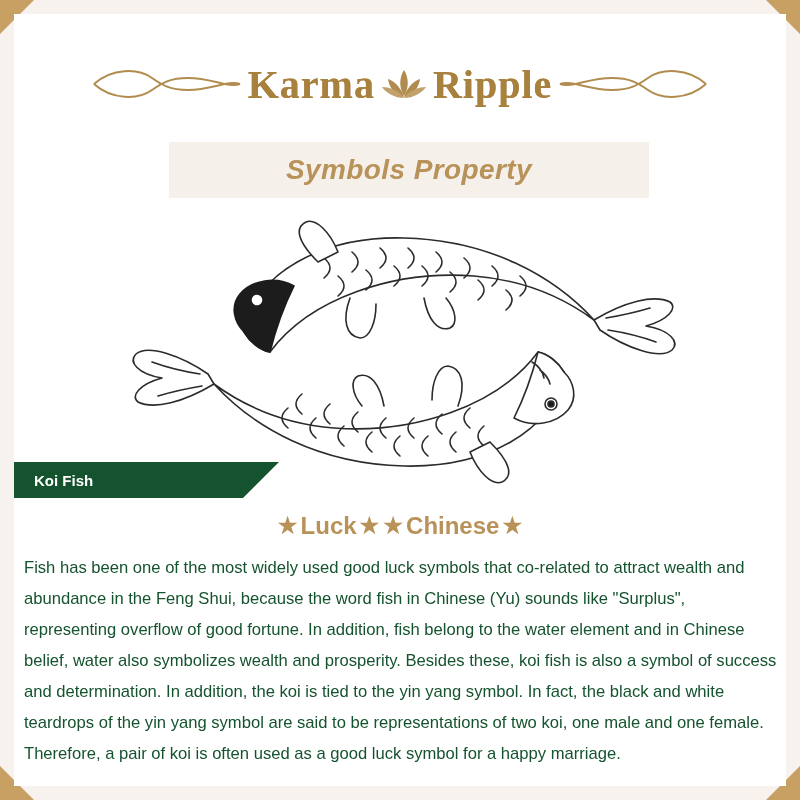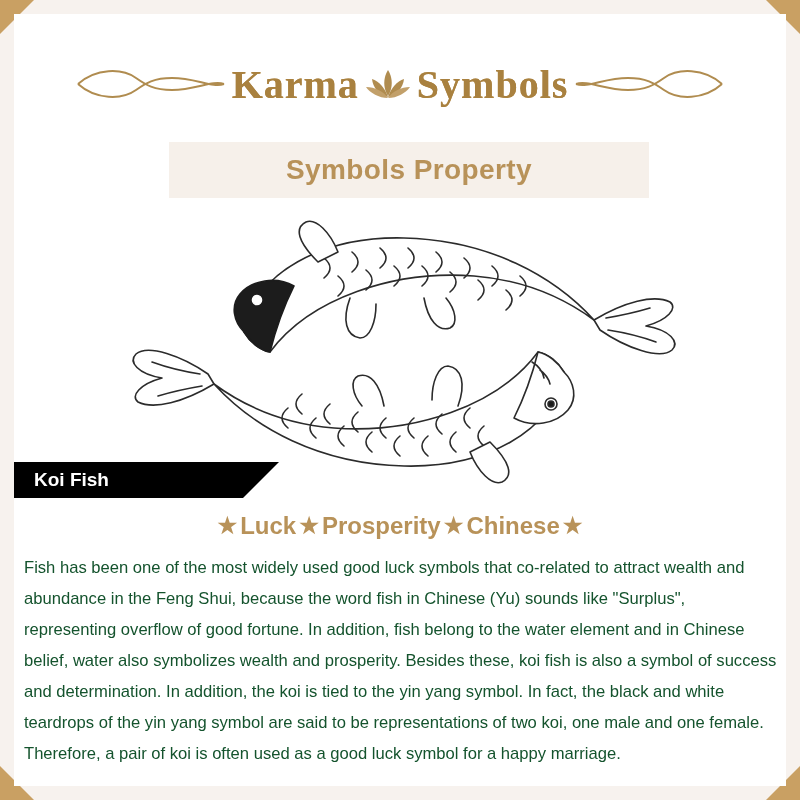--- a/index.html
+++ b/index.html
@@ -101,20 +101,21 @@
   .title-bar {
     position: absolute;
     top: 128px;
     left: 155px;
     width: 480px;
     height: 56px;
     background: #f6f0ea;
     display: flex;
     align-items: center;
     justify-content: center;
+    font-style: italic;
   }
   .title-text {
     font-size: 28px;
     font-weight: bold;
     color: #b89259;
     letter-spacing: 0.4px;
   }
 
   
   .art {
@@ -126,27 +127,27 @@
   }
   .art svg { display:block; width:100%; height:100%; }
 
   
   .ribbon {
     position: absolute;
     top: 448px;
     left: 0;
     height: 36px;
     width: 265px;
-    background: #000000;
+    background: #14532d;
     color: #ffffff;
     display: flex;
     align-items: center;
     padding-left: 20px;
     box-sizing: border-box;
-    font-size: 19px;
+    font-size: 15px;
     font-weight: bold;
     clip-path: polygon(0 0, 100% 0, calc(100% - 36px) 100%, 0 100%);
   }
 
   
   .keywords {
     position: absolute;
     top: 498px;
     left: 0;
     width: 772px;
@@ -196,21 +197,21 @@
           <path d="M2 20 C 20 36, 46 36, 60 26 C 70 19, 78 14, 96 14 C 120 14, 136 24, 148 20" fill="none" stroke="#b08c4f" stroke-width="2"></path>
         </svg>
         <div class="brand-text">Karma</div>
         <svg class="brand-lotus" viewBox="0 0 46 36" aria-hidden="true">
           <path d="M23 4 C 18 12, 18 22, 23 30 C 28 22, 28 12, 23 4 Z" fill="#b08c4f"></path>
           <path d="M23 31 C 14 29, 8 22, 7 13 C 14 15, 20 22, 23 31 Z" fill="#b08c4f"></path>
           <path d="M23 31 C 32 29, 38 22, 39 13 C 32 15, 26 22, 23 31 Z" fill="#b08c4f"></path>
           <path d="M23 32 C 14 32, 5 27, 1 21 C 10 21, 18 25, 23 32 Z" fill="#c2a06a"></path>
           <path d="M23 32 C 32 32, 41 27, 45 21 C 36 21, 28 25, 23 32 Z" fill="#c2a06a"></path>
         </svg>
-        <div class="brand-text">Symbols</div>
+        <div class="brand-text">Ripple</div>
         <svg class="brand-swirl" viewBox="0 0 150 40" aria-hidden="true">
           <path d="M148 20 C 130 4, 104 4, 90 14 C 80 21, 72 26, 54 26 C 30 26, 14 16, 2 20" fill="none" stroke="#b08c4f" stroke-width="2"></path>
           <path d="M148 20 C 130 36, 104 36, 90 26 C 80 19, 72 14, 54 14 C 30 14, 14 24, 2 20" fill="none" stroke="#b08c4f" stroke-width="2"></path>
         </svg>
       </div>
     </div>
 
     <div class="title-bar">
       <div class="title-text">Symbols Property</div>
     </div>
@@ -277,21 +278,20 @@
     </div>
 
     <div class="ribbon">
       <span>Koi Fish</span>
     </div>
 
     <div class="keywords">
       <span class="kw-star">★</span>
       <span class="kw-item">Luck</span>
       <span class="kw-star">★</span>
-      <span class="kw-item">Prosperity</span>
       <span class="kw-star">★</span>
       <span class="kw-item">Chinese</span>
       <span class="kw-star">★</span>
     </div>
 
     <div class="body-text">Fish has been one of the most widely used good luck symbols that co-related to attract wealth and abundance in the Feng Shui, because the word fish in Chinese (Yu) sounds like "Surplus", representing overflow of good fortune. In addition, fish belong to the water element and in Chinese belief, water also symbolizes wealth and prosperity. Besides these, koi fish is also a symbol of success and determination. In addition, the koi is tied to the yin yang symbol. In fact, the black and white teardrops of the yin yang symbol are said to be representations of two koi, one male and one female. Therefore, a pair of koi is often used as a good luck symbol for a happy marriage.</div>
 
   </div>
 </div>
 

